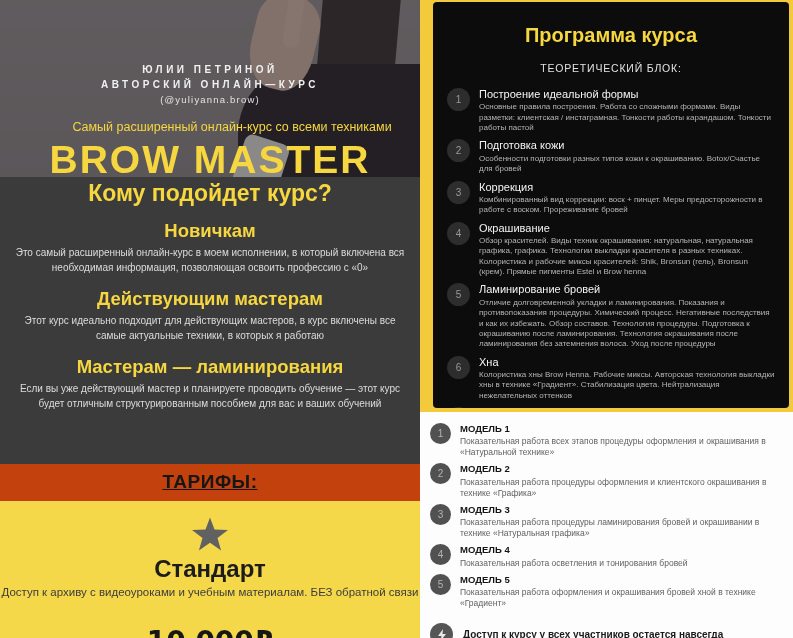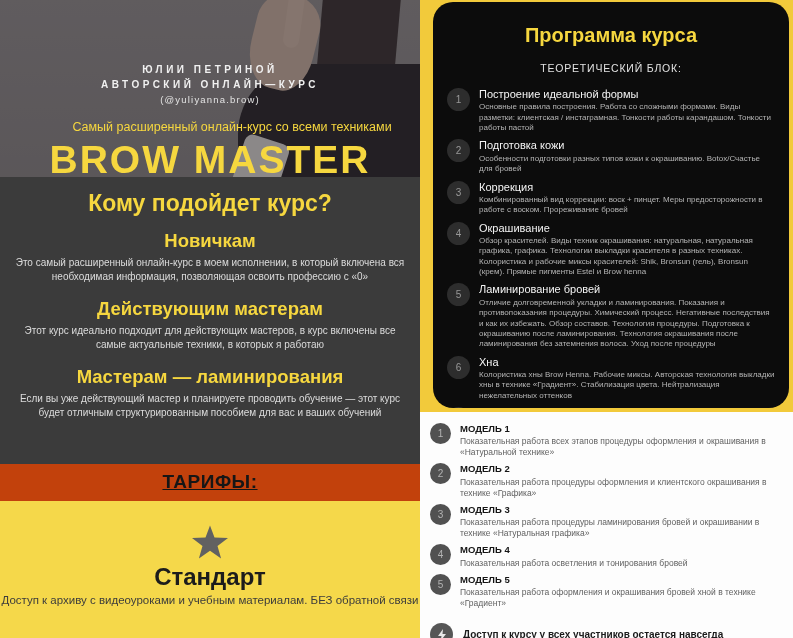--- a/index.html
+++ b/index.html
@@ -20,41 +20,41 @@
   .hero-overlay { position:absolute; inset:0; background:rgba(47,45,46,0.52); }
   .hero-text { position:absolute; inset:0; z-index:3; text-align:center; color:#ededed; }
   .kicker { margin-top:62px; font-size:10px; letter-spacing:3.5px; font-weight:bold; color:#f0f0f0; line-height:1.5; }
   .handle { font-size:9.5px; letter-spacing:1.2px; color:#e3e3e3; margin-top:2px; }
   .hero-sub { margin-top:15px; font-size:12.5px; color:var(--yellow);padding-left:44px; }
   .hero-title { margin-top:4px; font-size:39px; font-weight:800; letter-spacing:2px; color:var(--yellow); }
 
   :root { --yellow:#f6d73f; --yellow-bg:#f2ca3b; --card-yellow:#f5d84a; }
 
   
-  .audience { height:308px; background:#3b3b3b; text-align:center; color:#e9e9e9; padding-top:13px; }
+  .audience { height:308px; background:#3b3b3b; text-align:center; color:#e9e9e9; padding-top:3px; }
   .audience h2 { color:var(--yellow); font-size:23px; font-weight:800; }
   .group-title { color:var(--yellow); font-size:18.5px; font-weight:800; margin-top:13px; }
   .group-text { font-size:10px; color:#dcdcdc; line-height:1.45; margin:4px auto 0; width:96%; }
 
   
   .tariffs-strip { height:39px; background:#c2410c; text-align:center; padding-top:7px; }
   .tariffs-strip span { font-size:19px; font-weight:800; color:#161616; text-decoration:underline; letter-spacing:0.5px; }
 
   
-  .plan-card { height:137px; background:var(--card-yellow); text-align:center; padding-top:24px; }
+  .plan-card { height:137px; background:var(--card-yellow); text-align:center; padding-top:16px; }
   .plan-star svg { width:36px; height:34px; }
   .plan-name { font-size:24px; font-weight:800; color:#1c1c1c; margin-top:0px; }
   .plan-desc { font-size:11.5px; color:#3c3c3c; margin-top:3px; }
   .plan-price { font-family:"DejaVu Sans", sans-serif; font-size:28px; font-weight:800; color:#171717; margin-top:27px; }
   .left-bottom { flex:1; background:#fdfdfd; }
 
   
   .col-right { width:373px; height:638px; display:flex; flex-direction:column; background:#fdfdfd; }
   .program-wrap { background:var(--yellow-bg); padding:2px 4px 4px 13px; height:412px; }
-  .program-panel { background:#0c0c0c; border-radius:20px; height:100%; padding:14px 14px 8px 14px; overflow:hidden; }
+  .program-panel { background:#0c0c0c; border-radius:4px; height:100%; padding:14px 14px 8px 14px; overflow:hidden; }
   .program-title { color:var(--yellow); font-size:20px; font-weight:800; text-align:center; margin-top:8px; }
   .program-block-label { color:#e2e2e2; font-size:10.5px; text-align:center; letter-spacing:0.8px; margin:15px 0 13px; }
   .p-item { display:flex; gap:9px; margin-bottom:5px; }
   .p-num { flex:0 0 auto; width:23px; height:23px; border-radius:50%; background:#2d2d2d; color:#989898; font-size:10px; display:flex; align-items:center; justify-content:center; margin-top:1px; }
   .p-title { color:#f4f4f4; font-size:11px; font-weight:normal; line-height:1.3; }
   .p-desc { color:#b5b5b5; font-size:8px; line-height:1.3; margin-top:1px; }
 
   .models { padding:11px 8px 0 10px; background:#fdfdfd; }
   .m-item { display:flex; gap:9px; margin-bottom:5px; align-items:flex-start; }
   .m-num { flex:0 0 auto; width:21px; height:21px; border-radius:50%; background:#515151; color:#b3b3b3; font-size:10px; display:flex; align-items:center; justify-content:center; }

